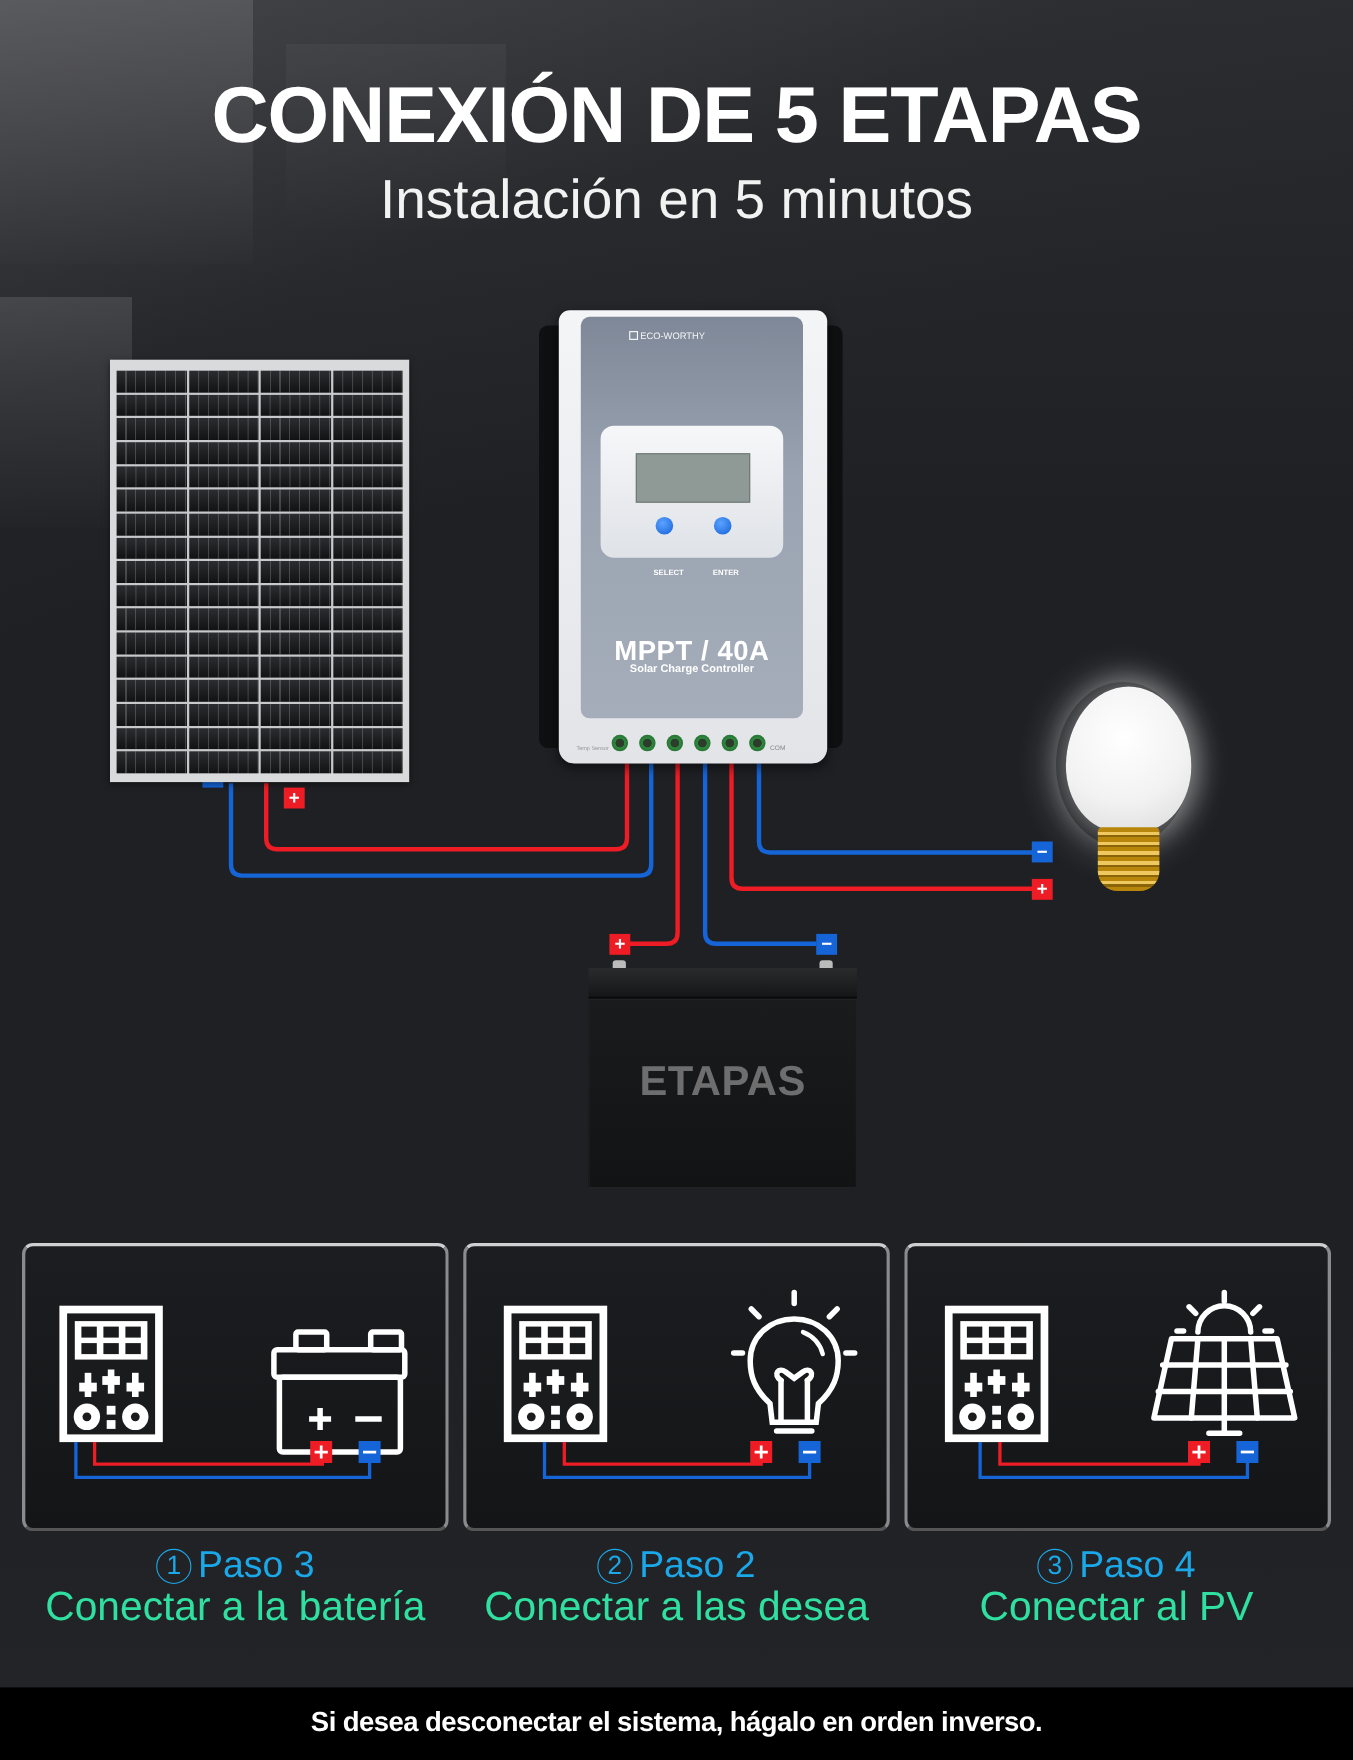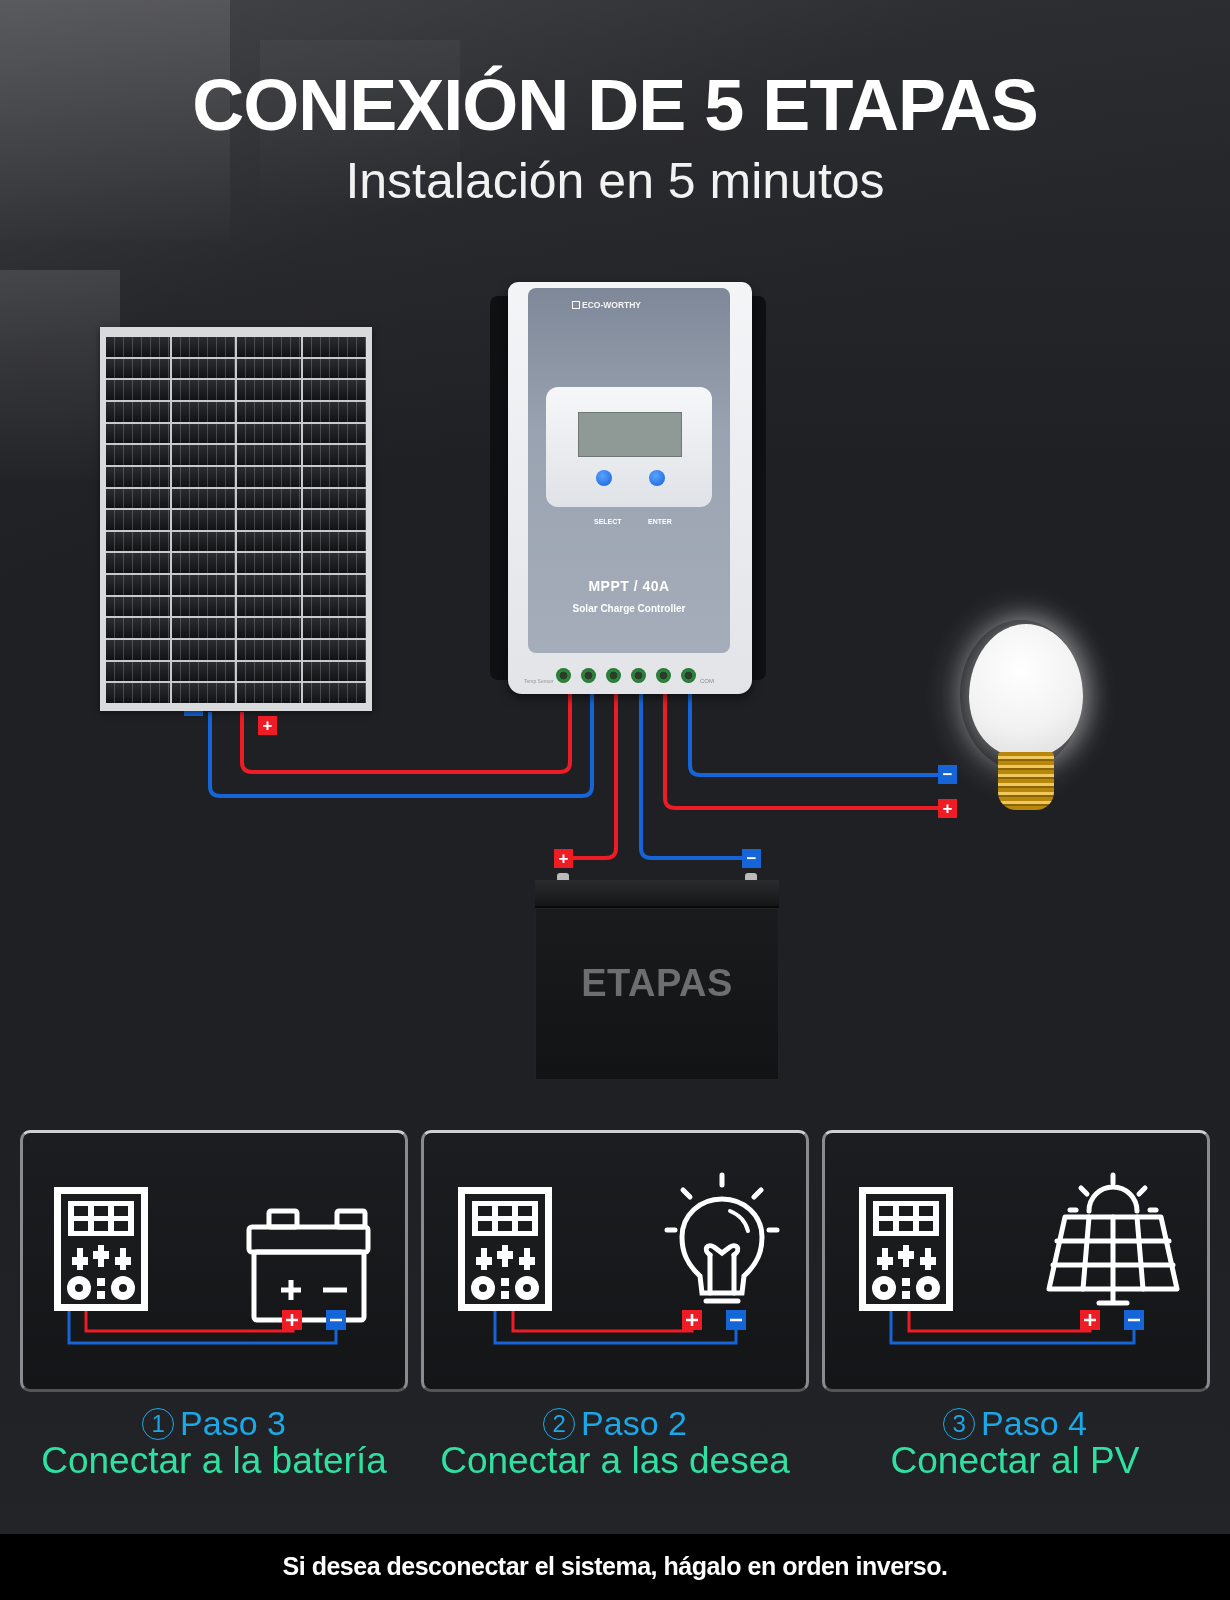--- a/index.html
+++ b/index.html
@@ -50,34 +50,34 @@
   .ctrl {
     position: absolute; left: 508px; top: 282px; width: 244px; height: 412px;
     background: linear-gradient(180deg, #f4f5f7, #e2e4e8);
     border-radius: 10px 10px 14px 14px; box-shadow: 0 4px 10px rgba(0,0,0,0.5);
   }
   .ctrl-face {
     position: absolute; left: 20px; top: 6px; width: 202px; height: 365px;
     background: linear-gradient(180deg, #7e8898 0%, #9aa3b1 40%, #a5adba 100%);
     border-radius: 8px;
   }
-  .ctrl-brand { position: absolute; left: 16px; top: 12px; font-size: 8.5px; font-weight: 700; color: #f5f5f5; padding-left: 28px; }
+  .ctrl-brand { position: absolute; left: 16px; top: 12px; font-size: 8.5px; font-weight: 400; color: #f5f5f5; padding-left: 28px; }
   .ctrl-brand-icon { display: inline-block; width: 8px; height: 8px; border: 1px solid #fff; margin-right: 2px; vertical-align: -1px; }
   .ctrl-screen-bezel {
     position: absolute; left: 18px; top: 99px; width: 166px; height: 120px;
     background: linear-gradient(180deg, #f6f7f9, #dfe2e7); border-radius: 12px;
   }
   .lcd { position: absolute; left: 32px; top: 25px; width: 104px; height: 45px; background: #8f9a96; border: 1px solid #6f7875; }
   .knob { position: absolute; top: 83px; width: 16px; height: 16px; border-radius: 50%; background: radial-gradient(circle at 40% 35%, #5aa3ff, #1460d8); }
   .knob.select { left: 50px; }
   .knob.enter { left: 103px; }
   .knob-label { position: absolute; top: 230px; font-size: 7px; font-weight: 700; color: #fff; }
   .knob-label.select { left: 66px; }
   .knob-label.enter { left: 120px; }
-  .ctrl-model { position: absolute; left: 0; right: 0; top: 290px; text-align: center; font-size: 14px; font-weight: 700; color: #fff; letter-spacing: 0.5px; }
+  .ctrl-model { position: absolute; left: 0; right: 0; top: 290px; text-align: center; font-size: 25px; font-weight: 700; color: #fff; letter-spacing: 0.5px; }
   .ctrl-sub { position: absolute; left: 0; right: 0; top: 315px; text-align: center; font-size: 10px; font-weight: 700; color: #fff; }
   .terminals { position: absolute; left: 48px; top: 386px; display: flex; gap: 10px; }
   .term { width: 15px; height: 15px; border-radius: 50%; background: radial-gradient(circle, #2c3d2c 35%, #2e8a3e 40%, #1f5e2a 100%); }
   .com-label { position: absolute; right: 38px; top: 396px; font-size: 6px; color: #888; }
   .temp-label { position: absolute; left: 16px; top: 396px; font-size: 5px; color: #999; line-height: 6px; }
 
   
   .bulb-glow {
     position: absolute; left: 960px; top: 620px; width: 122px; height: 150px; border-radius: 50%;
     box-shadow: 0 0 30px 10px rgba(255,255,255,0.18);

